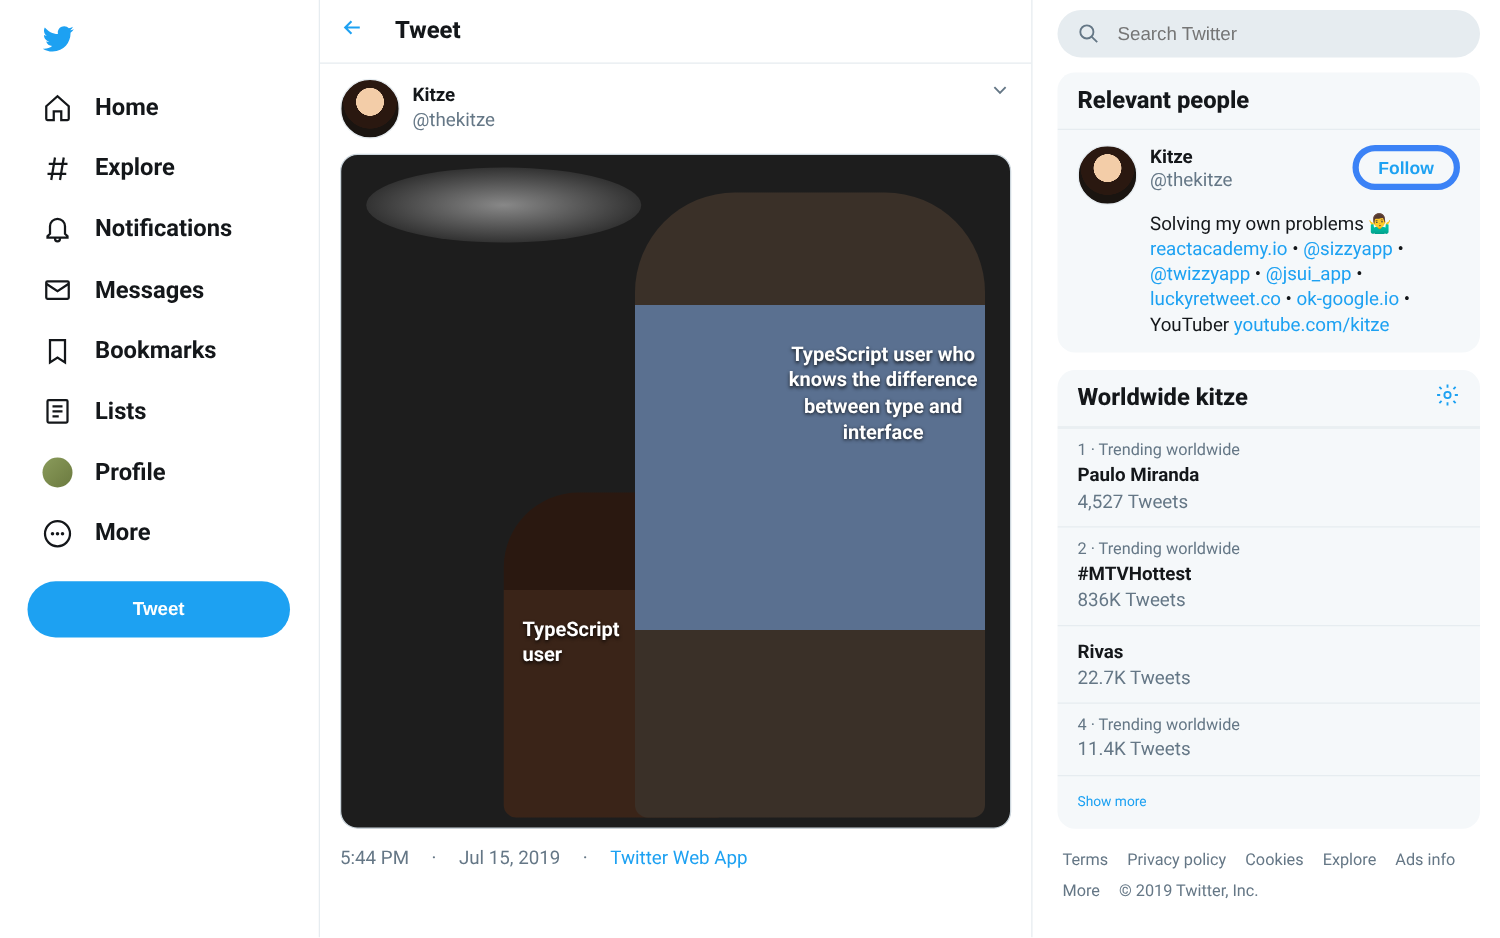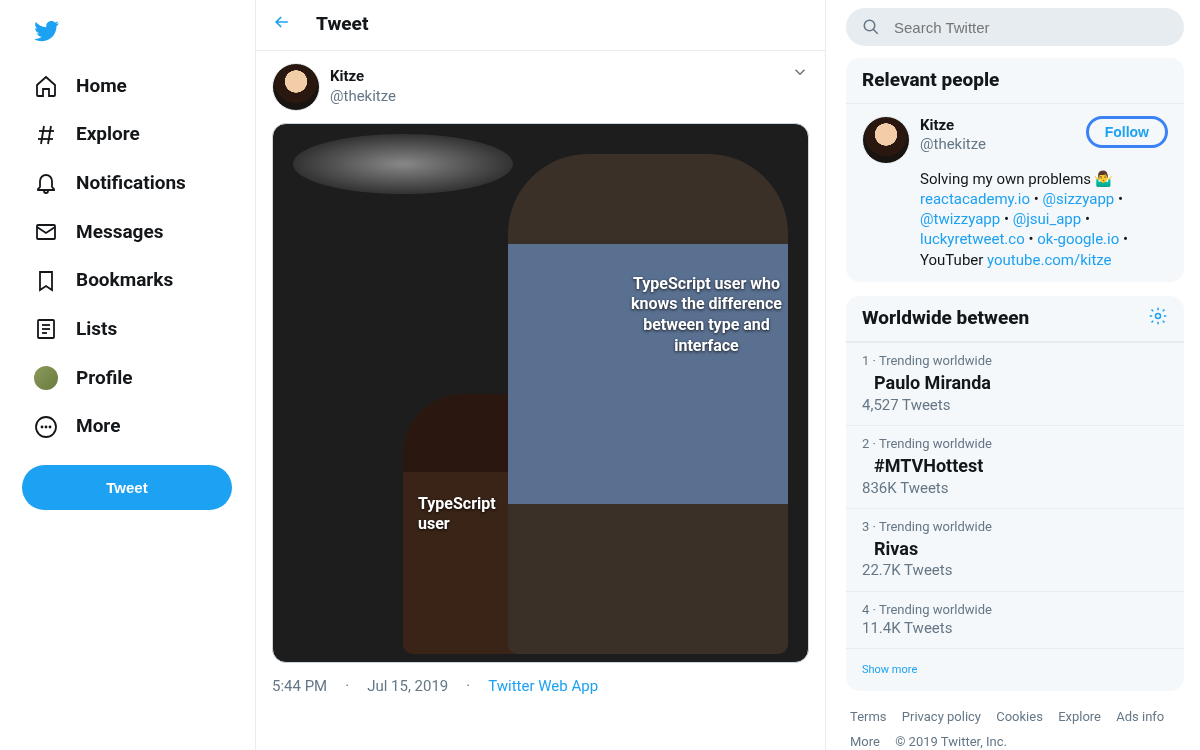--- a/index.html
+++ b/index.html
@@ -46,26 +46,26 @@
 .search svg{width:18px;height:18px;stroke:#657786;fill:none;stroke-width:2}
 .search input{border:none;background:transparent;outline:none;font-size:15px;color:#657786;flex:1}
 .card{background:#f5f8fa;border-radius:14px;margin-bottom:14px;overflow:hidden}
 .card-h{padding:10px 16px;border-bottom:1px solid #e6ecf0;display:flex;justify-content:space-between;align-items:center}
 .card-h h3{font-size:19px;font-weight:800}
 .card-h svg{width:20px;height:20px;stroke:#1da1f2;fill:none;stroke-width:1.8}
 .person-row{display:flex;gap:10px;padding:12px 16px;align-items:flex-start}
 .person-row .info{flex:1;font-size:15px}
 .person-row .name{font-weight:700}
 .person-row .handle{color:#657786}
-.follow{border:3px solid #3b82f6;color:#1da1f2;background:transparent;border-radius:9999px;padding:5px 16px;font-weight:700;font-size:14px;cursor:pointer}
+.follow{border:5px solid #3b82f6;color:#1da1f2;background:transparent;border-radius:9999px;padding:5px 16px;font-weight:700;font-size:14px;cursor:pointer}
 .bio{font-size:15px;line-height:1.35;margin-top:14px}
 .bio .lk{color:#1da1f2}
 .trend{padding:10px 16px;border-top:1px solid #e6ecf0;cursor:pointer}
 .trend .ctx{color:#657786;font-size:13px}
-.trend .topic{font-weight:700;font-size:18px;margin:1px 12px}
+.trend .topic{font-weight:700;font-size:15px;margin:1px 0}
 .trend .count{color:#657786;font-size:15px}
 .showmore{padding:14px 16px;border-top:1px solid #e6ecf0;color:#1da1f2;font-size:11px;cursor:pointer}
 .footer{font-size:13px;color:#657786;line-height:1.9;padding:0 4px}
 .footer span{margin-right:12px;cursor:pointer}
 </style>
 </head>
 <body>
 
 <div class="app">
 
@@ -201,39 +201,38 @@
             <span class="lk">luckyretweet.co</span><span> • </span>
             <span class="lk">ok-google.io</span><span> • </span>
             <span>YouTuber </span><span class="lk">youtube.com/kitze</span>
           </div>
         </div>
       </div>
     </div>
 
     <div class="card">
       <div class="card-h">
-        <h3>Worldwide between</h3>
+        <h3>Worldwide kitze</h3>
         <span><svg viewBox="0 0 24 24">
               <circle cx="12" cy="12" r="3"></circle>
               <path d="M12 2v3M12 19v3M4.2 4.2l2.1 2.1M17.7 17.7l2.1 2.1M2 12h3M19 12h3M4.2 19.8l2.1-2.1M17.7 6.3l2.1-2.1"></path>
             </svg></span>
       </div>
       <div id="trend-list">
           <div class="trend">
             <div class="ctx">1 · Trending worldwide</div>
             <div class="topic">Paulo Miranda</div>
             <div class="count">4,527 Tweets</div>
           </div>
           <div class="trend">
             <div class="ctx">2 · Trending worldwide</div>
             <div class="topic">#MTVHottest</div>
             <div class="count">836K Tweets</div>
           </div>
           <div class="trend">
-            <div class="ctx">3 · Trending worldwide</div>
             <div class="topic">Rivas</div>
             <div class="count">22.7K Tweets</div>
           </div>
           <div class="trend">
             <div class="ctx">4 · Trending worldwide</div>
             <div class="count">11.4K Tweets</div>
           </div>
         </div>
       <div class="showmore">Show more</div>
     </div>

